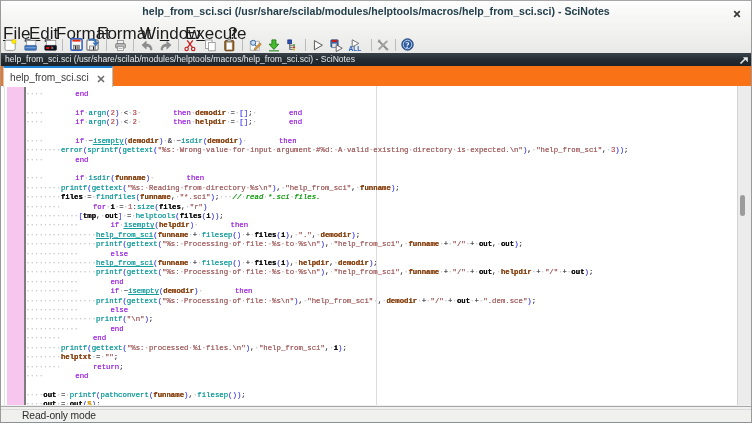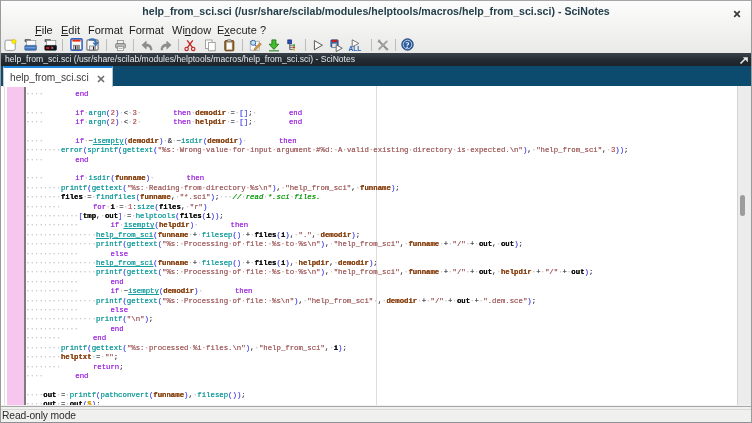--- a/index.html
+++ b/index.html
@@ -2,28 +2,28 @@
 <html><head><meta charset="utf-8"><style>
 * { margin:0; padding:0; box-sizing:border-box; }
 html,body { width:752px; height:423px; overflow:hidden; }
 body { position:relative; background:#f0f0ef; font-family:"Liberation Sans",sans-serif; }
 .abs { position:absolute; }
 #chrome { left:0; top:0; width:752px; height:53px;
   background:linear-gradient(#fdfdfd,#f4f4f3 45%,#e9e9e8); }
 #title { left:0; top:5px; width:752px; text-align:center; font-size:10.6px;
   font-weight:bold; color:#24404c; letter-spacing:0px; }
 #closex { left:733px; top:9.5px; }
-.mi { position:absolute; top:24px; font-size:11px; color:#1c1c1c;margin-left:32px; }
+.mi { position:absolute; top:24px; font-size:17px; color:#1c1c1c; }
 .tsep { position:absolute; top:39px; width:1px; height:12px; background:#bcbcbc; }
 .ic { position:absolute; }
 #darkbar { left:1px; top:53px; width:750px; height:13px;
   background:linear-gradient(#39424a,#232b31 55%,#1d2429); color:#e9eaec;
   font-size:8.6px; line-height:13.2px; }
 #darkbar span { position:absolute; left:4px; top:0; }
-#tabbar { left:1px; top:66px; width:750px; height:21px; background:#0c4a6e;
+#tabbar { left:1px; top:66px; width:750px; height:21px; background:#f97316;
   border-bottom:1px solid #c6c6c6; }
 #tab { position:absolute; left:2px; top:0; width:110px; height:21px; background:#fff; z-index:3;
   border-top:2.2px solid #2186dd; border-right:1.2px solid #b4bfc8; border-left:1px solid #c6cdd4; }
 #tab span { position:absolute; left:6px; top:4px; font-size:10.2px; color:#3a3a3a; }
 #editor { left:1px; top:86.2px; width:735.5px; height:319.3px; background:#fff; overflow:hidden; }
 #lfaint { left:2.5px; top:0; width:1px; height:319.3px; background:#e2e2e2; }
 #gutterbg { left:6px; top:0; width:17.3px; height:319.3px; background:#f7c6ef; }
 #gutterbrd { left:23.3px; top:0; width:1.3px; height:319.3px; background:#7d7d7d; }
 #marginline { left:375px; top:0; width:1px; height:319.3px; background:#dcdcdc; }
 pre { position:absolute; font-family:"Liberation Mono",monospace; font-size:7.33px;
@@ -37,21 +37,21 @@
 .s { color:#a66565; } .n { color:#be6060; } .c { color:#17a017; font-style:italic; }
 .o { color:#52525c; } .b { color:#5a5aee; } .d { color:#d4a017; font-weight:bold; }
 .w { color:#c8c8c8; } .x { color:#cfa8a8; font-style:normal; }
 #scrollcol { left:736.5px; top:86.2px; width:14px; height:319.3px; background:#ececec;
   border-left:1px solid #d2d2d2; }
 #thumb { position:absolute; left:2.3px; top:108.5px; width:5.2px; height:21.5px;
   background:#9c9c9c; border-radius:2.6px; }
 #edbottom { left:1px; top:405.5px; width:750px; height:1.2px; background:#a8a8a8; }
 #statusbar { left:1px; top:408.5px; width:750px; height:13px; background:#f0f0ef;
   border-top:1px solid #d9d9d9; font-size:10.3px; color:#2c2c2c; line-height:12.8px; }
-#statusbar span { position:absolute; left:1px; letter-spacing:-0.12px; }
+#statusbar span { position:absolute; left:1px; letter-spacing:-0.12px;padding-left:20px; }
 #bT { left:0; top:0; width:752px; height:1px; background:#a6a6a6; }
 #bB { left:0; top:421.5px; width:752px; height:1.5px; background:#8d9094; }
 #bL { left:0; top:0; width:1px; height:423px; background:#9a9a9a; }
 #bR { left:750.8px; top:0; width:1.2px; height:423px; background:#9a9a9a; }
 </style></head><body>
 <div id="chrome" class="abs"></div>
 <div id="title" class="abs">help_from_sci.sci (/usr/share/scilab/modules/helptools/macros/help_from_sci.sci) - SciNotes</div>
 <svg id="closex" class="abs" width="8" height="8" viewBox="0 0 8 8">
     <path d="M1.2 1.2 L6.8 6.8 M6.8 1.2 L1.2 6.8" stroke="#3a3a3a" stroke-width="1.7"></path>
   </svg>

